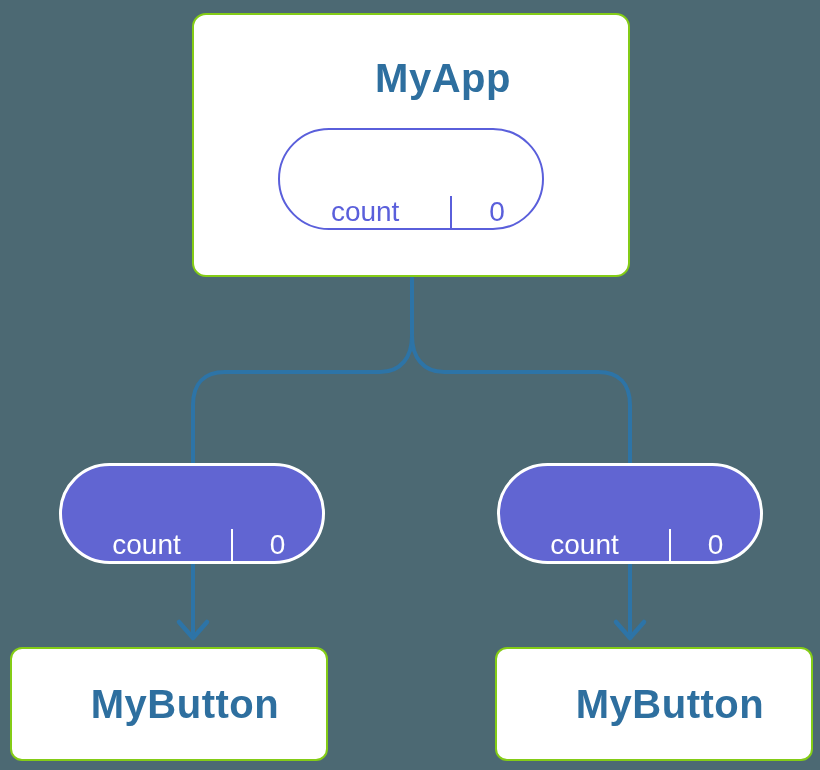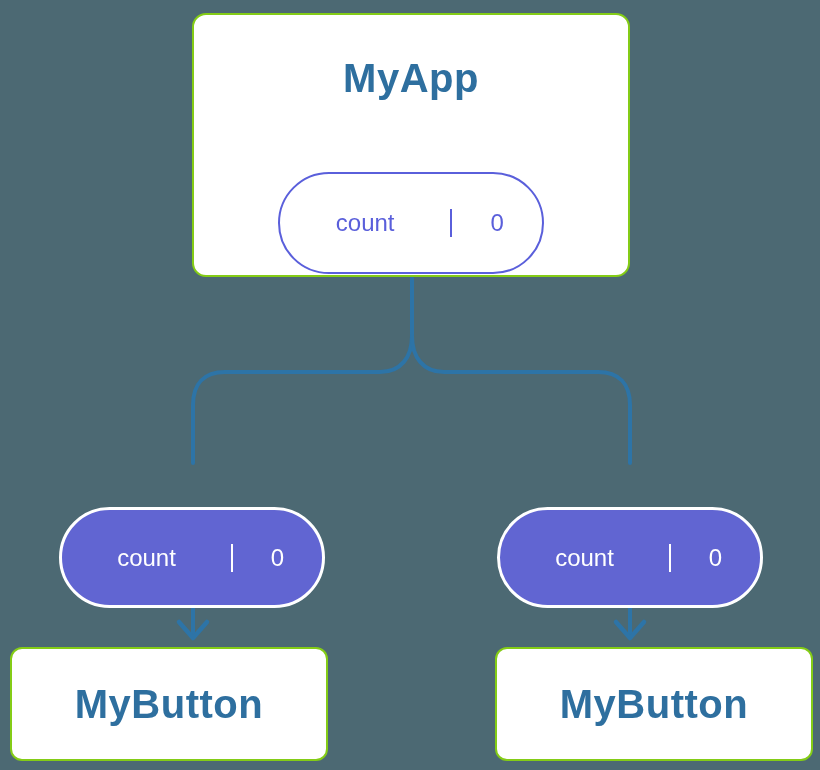--- a/index.html
+++ b/index.html
@@ -56,36 +56,36 @@
     justify-content: center;
   }
   .card.child-left  { left: 10px; }
   .card.child-right { left: 495px; }
   .node-title {
     color: #2e6f9f;
     font-size: 40px;
     font-weight: 600;
     letter-spacing: 0.5px;
     white-space: nowrap;
+    padding-left: 32px;
   }
   .root-title {
     position: absolute;
     left: 192px;
     top: 56px;
     width: 438px;
     text-align: center;
   }
   .pill {
     position: absolute;
     display: flex;
     box-sizing: border-box;
     border-radius: 999px;
-    font-size: 24px;
-    align-items: center;
-    margin-top: 44px;
+    font-size: 28px;
+    align-items: flex-end;
   }
   .pill .seg {
     display: flex;
     align-items: center;
     justify-content: center;
     white-space: nowrap;
   }
   .pill .seg.name { width: 65.5%; }
   .pill .seg.value { width: 34.5%; }
   .pill.outline {

